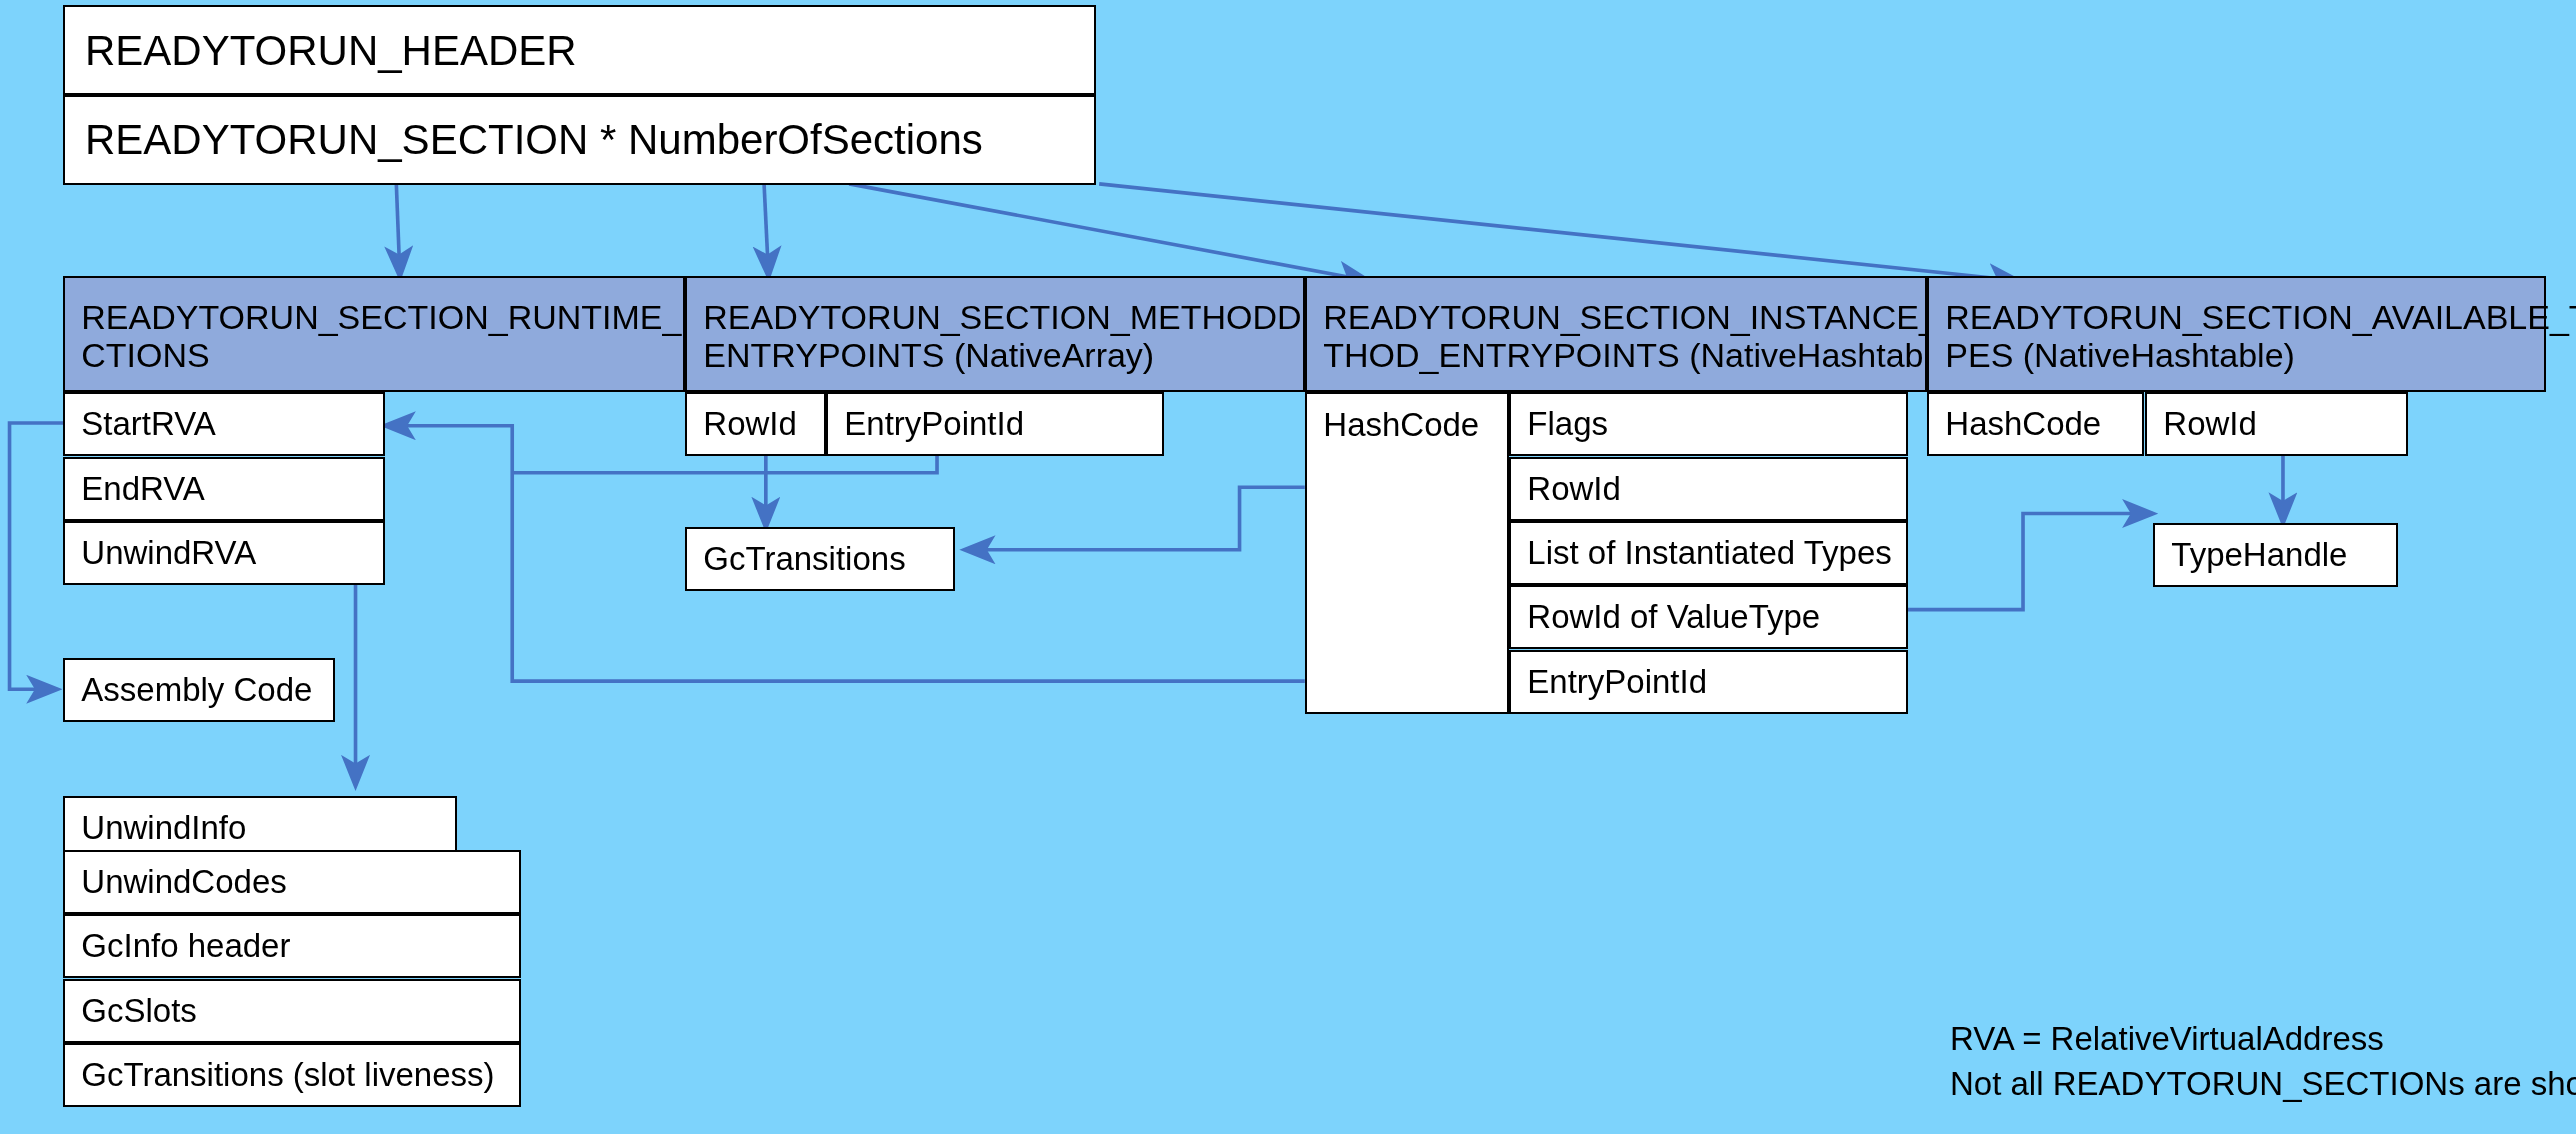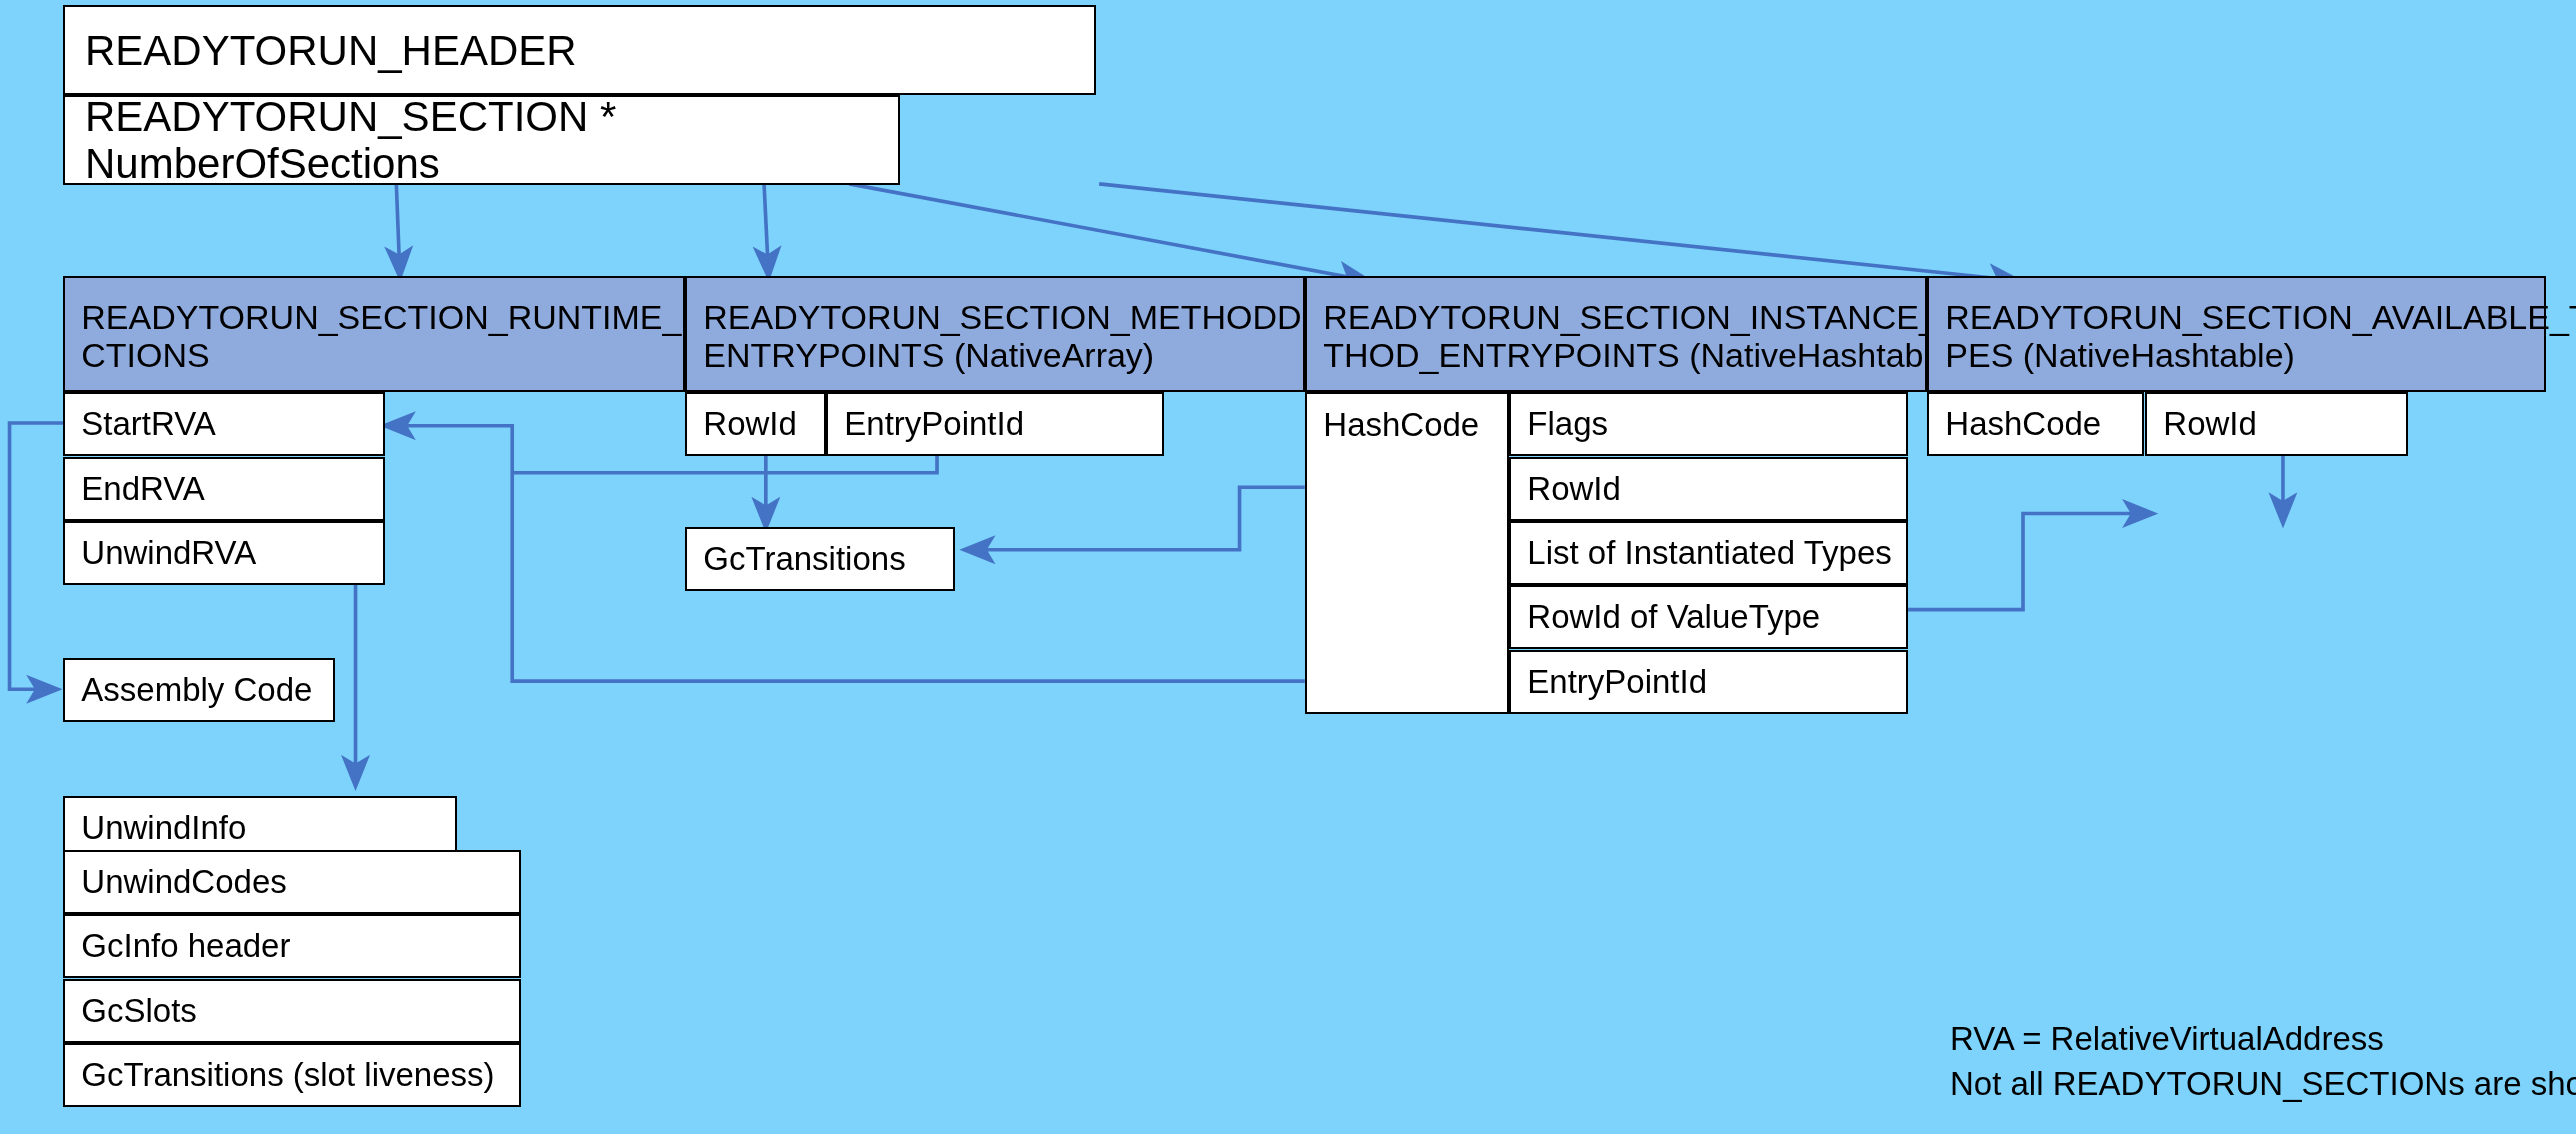--- a/index.html
+++ b/index.html
@@ -89,21 +89,21 @@
 
       <path d="M2520,484 L2520,577"></path>
     </g>
     <g stroke="#4472C4" stroke-width="4" fill="none">
 
       <path d="M1034,484 L1034,522 L565,522"></path>
     </g>
   </svg>
 
   <div class="box bigtop" style="left:63px; top:5.4px; width:1033px; height:90px;">READYTORUN_HEADER</div>
-  <div class="box bigtop" style="left:63px; top:95px; width:837px; height:90px;">READYTORUN_SECTION * NumberOfSections</div>
+  <div class="box bigtop" style="left:63px; top:95px; width:1033px; height:90px;">READYTORUN_SECTION * NumberOfSections</div>
 
   <div class="box hdr" style="left:63px; top:276px; width:622px; height:116px;">
     <span>READYTORUN_SECTION_RUNTIME_FUN
 CTIONS</span>
   </div>
   <div class="box hdr" style="left:685px; top:276px; width:620px; height:116px;">
     <span>READYTORUN_SECTION_METHODDEF_
 ENTRYPOINTS (NativeArray)</span>
   </div>
   <div class="box hdr" style="left:1305px; top:276px; width:622px; height:116px;">
@@ -129,20 +129,21 @@
   <div class="box cell" style="left:1509px; top:585px; width:399px; height:64px;">RowId of ValueType</div>
   <div class="box cell" style="left:1509px; top:650px; width:399px; height:64px;">EntryPointId</div>
 
   <div class="box cell" style="left:1927px; top:392px; width:217px; height:64px;">HashCode</div>
   <div class="box cell" style="left:2145px; top:392px; width:263px; height:64px;">RowId</div>
 
   <div class="box cell" style="left:63px; top:658px; width:272px; height:64px;">Assembly Code</div>
 
   <div class="box cell" style="left:685px; top:527px; width:270px; height:64px;">GcTransitions</div>
 
+  <div class="box cell" style="left:2153px; top:523px; width:245px; height:64px;">TypeHandle</div>
 
   <div class="box cell" style="left:63px; top:786px; width:394px; height:64px;margin-top:10px;">UnwindInfo</div>
   <div class="box cell" style="left:63px; top:850px; width:458px; height:64px;">UnwindCodes</div>
   <div class="box cell" style="left:63px; top:914px; width:458px; height:64px;">GcInfo header</div>
   <div class="box cell" style="left:63px; top:979px; width:458px; height:64px;">GcSlots</div>
   <div class="box cell" style="left:63px; top:1043px; width:458px; height:64px;">GcTransitions (slot liveness)</div>
 
   <div class="legend" style="left:1950px; top:1017px;">RVA = RelativeVirtualAddress</div>
   <div class="legend" style="left:1950px; top:1062px;">Not all READYTORUN_SECTIONs are shown</div>
 

